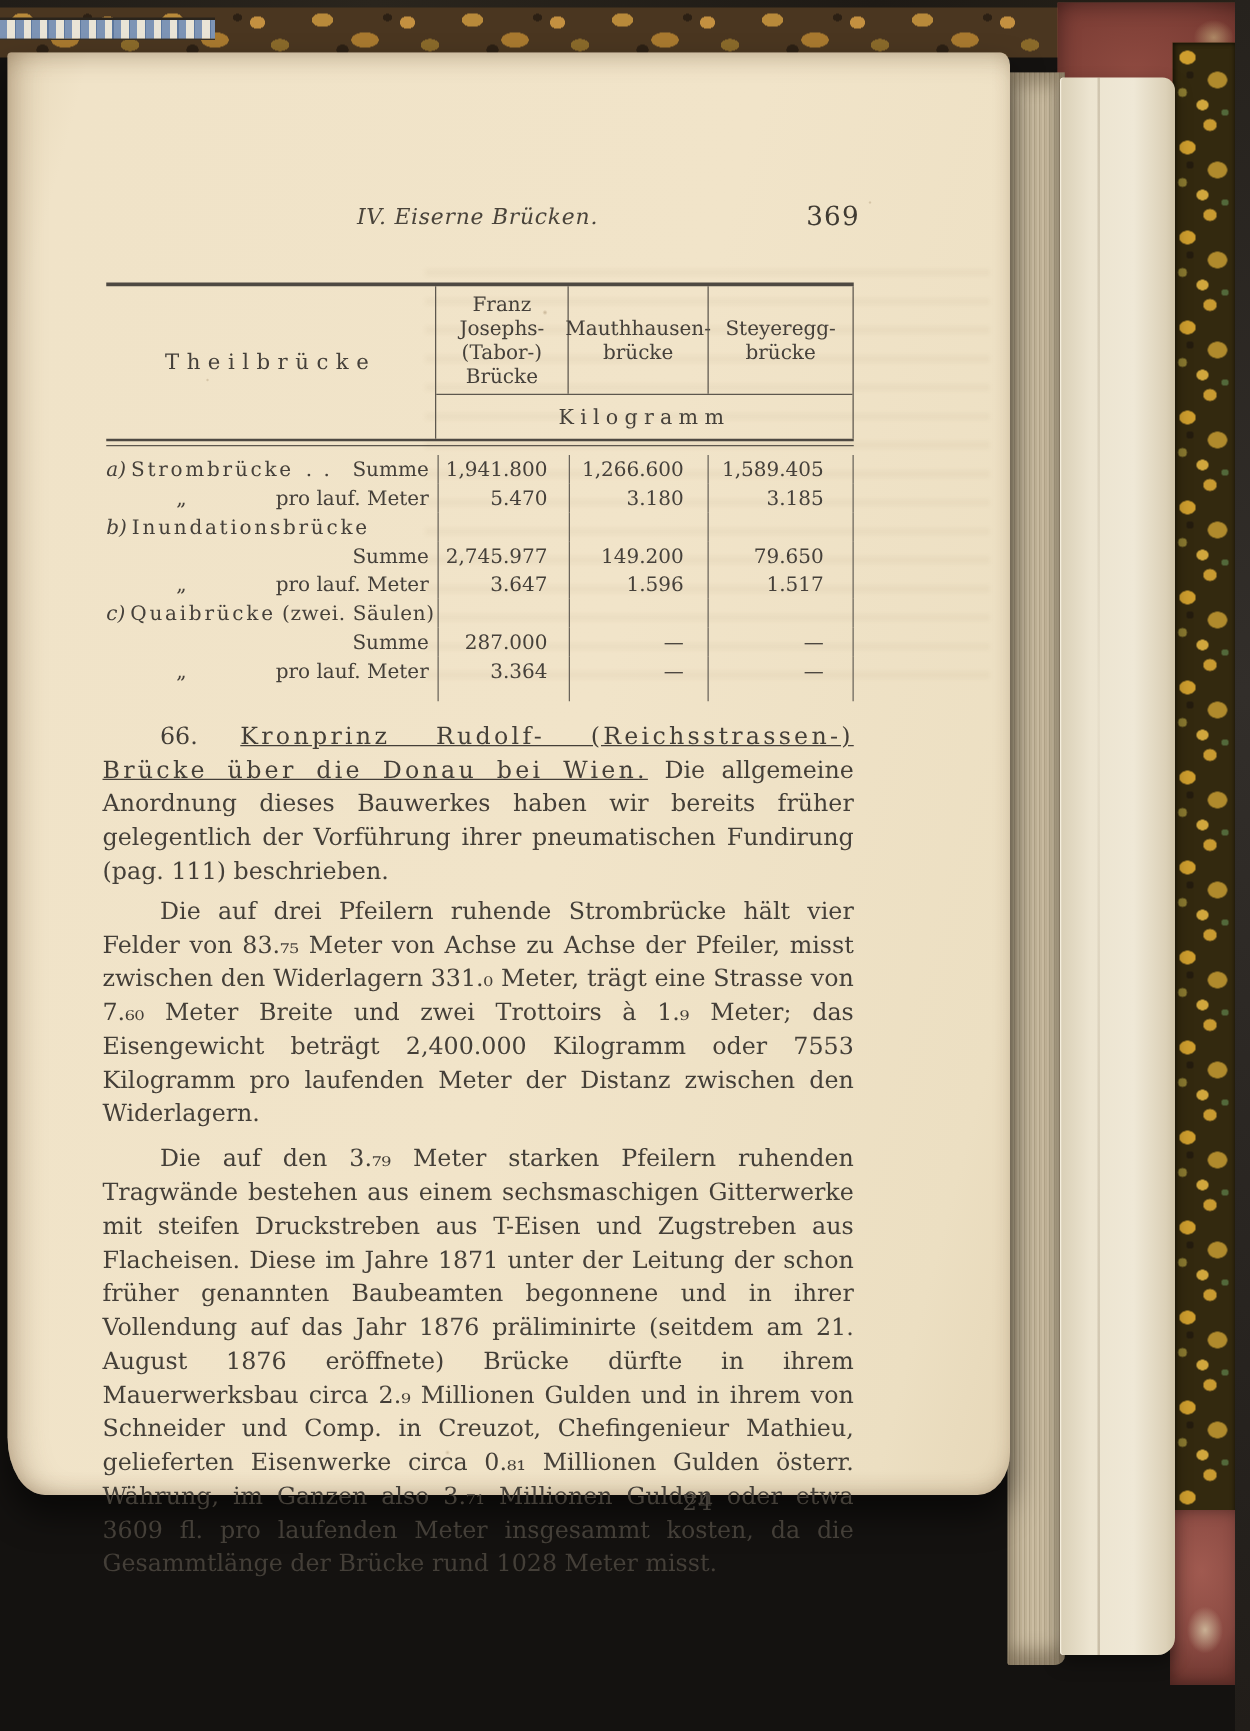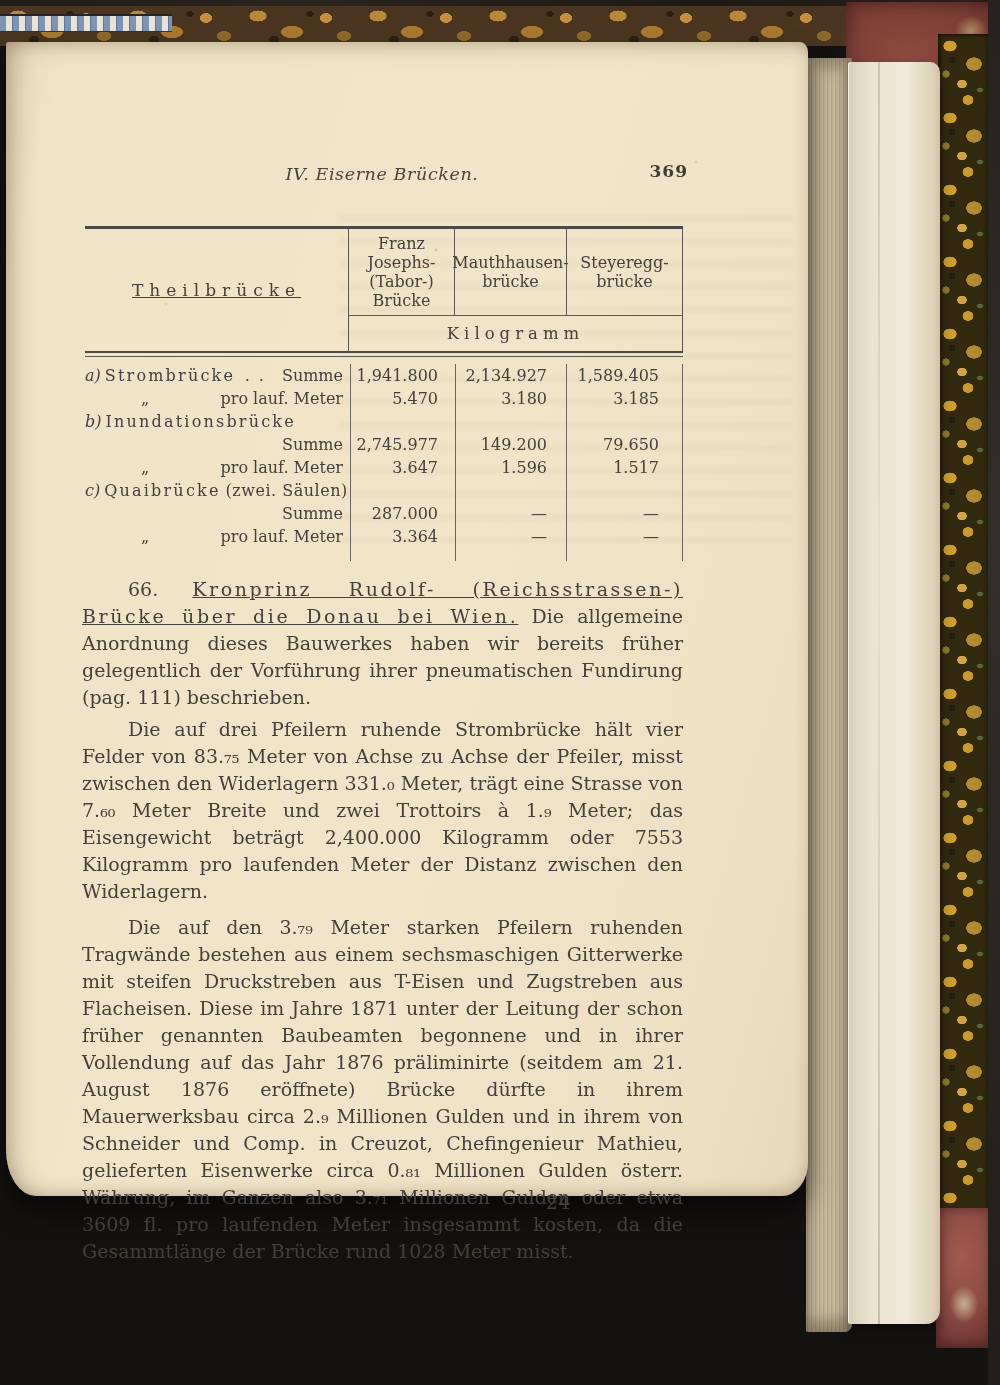--- a/index.html
+++ b/index.html
@@ -69,27 +69,27 @@
       inset 0 14px 22px -14px rgba(95,65,35,.35),
       inset -6px -10px 18px -10px rgba(95,65,35,.28),
       0 16px 26px rgba(0,0,0,.55);
     color:#46413a;margin-top:16px;}
   .ghost{position:absolute;left:334px;top:168px;width:452px;height:350px;opacity:.55;
     background:repeating-linear-gradient(0deg,transparent 0 17px,rgba(145,120,82,.10) 17px 23px);
     filter:blur(1.5px);}
   
   .runhead{position:absolute;left:76px;top:122px;width:600px;height:30px;}
   .run-title{display:block;text-align:center;font-style:italic;font-size:17.5px;letter-spacing:.6px;color:#4a443b;}
-  .page-num{position:absolute;right:-6px;top:-3px;font-size:17px;letter-spacing:1px;color:#403b33;font-weight:bold;}
+  .page-num{position:absolute;right:-6px;top:-3px;font-size:21px;letter-spacing:1px;color:#403b33;}
   
   .btable{position:absolute;left:79px;top:184px;width:598px;font-size:16px;color:#45403a;}
   .t-toprule{border-top:3px solid #4e4942;}
   .t-head{display:flex;}
   .h-col1{width:265px;display:flex;align-items:center;justify-content:center;
-    letter-spacing:6px;font-size:17px;text-decoration:underline;}
+    letter-spacing:6px;font-size:17px;}
   .h-right{width:333px;border-left:1px solid #5d574e;border-right:1px solid #5d574e;}
   .h-names{display:flex;height:86px;}
   .hn{display:flex;align-items:center;justify-content:center;text-align:center;
     white-space:pre-line;font-size:16px;line-height:19px;}
   .hn1{width:105px;}
   .hn2{width:111px;border-left:1px solid #5d574e;}
   .hn3{width:115px;border-left:1px solid #5d574e;}
   .h-unit{border-top:1px solid #5d574e;height:35px;display:flex;align-items:center;justify-content:center;
     letter-spacing:5px;font-size:16.5px;}
   .t-dblrule{height:3px;border-top:2px solid #4e4942;border-bottom:1px solid #5d574e;}
@@ -169,21 +169,21 @@
     <div class="t-body">
 
       <div class="t-row">
         <div class="c1">
           <span class="pfx">a)</span>
           <span class="nm">Strombrücke</span>
           <span class="mid">. .</span>
           <span class="tail">Summe</span>
         </div>
         <div class="cv c2">1,941.800</div>
-        <div class="cv c3">2,134.927</div>
+        <div class="cv c3">1,266.600</div>
         <div class="cv c4">1,589.405</div>
       </div>
 
       <div class="t-row">
         <div class="c1">
           <span class="pfx ditto">„</span>
           <span class="tail auto">pro lauf. Meter</span>
         </div>
         <div class="cv c2">5.470</div>
         <div class="cv c3">3.180</div>

